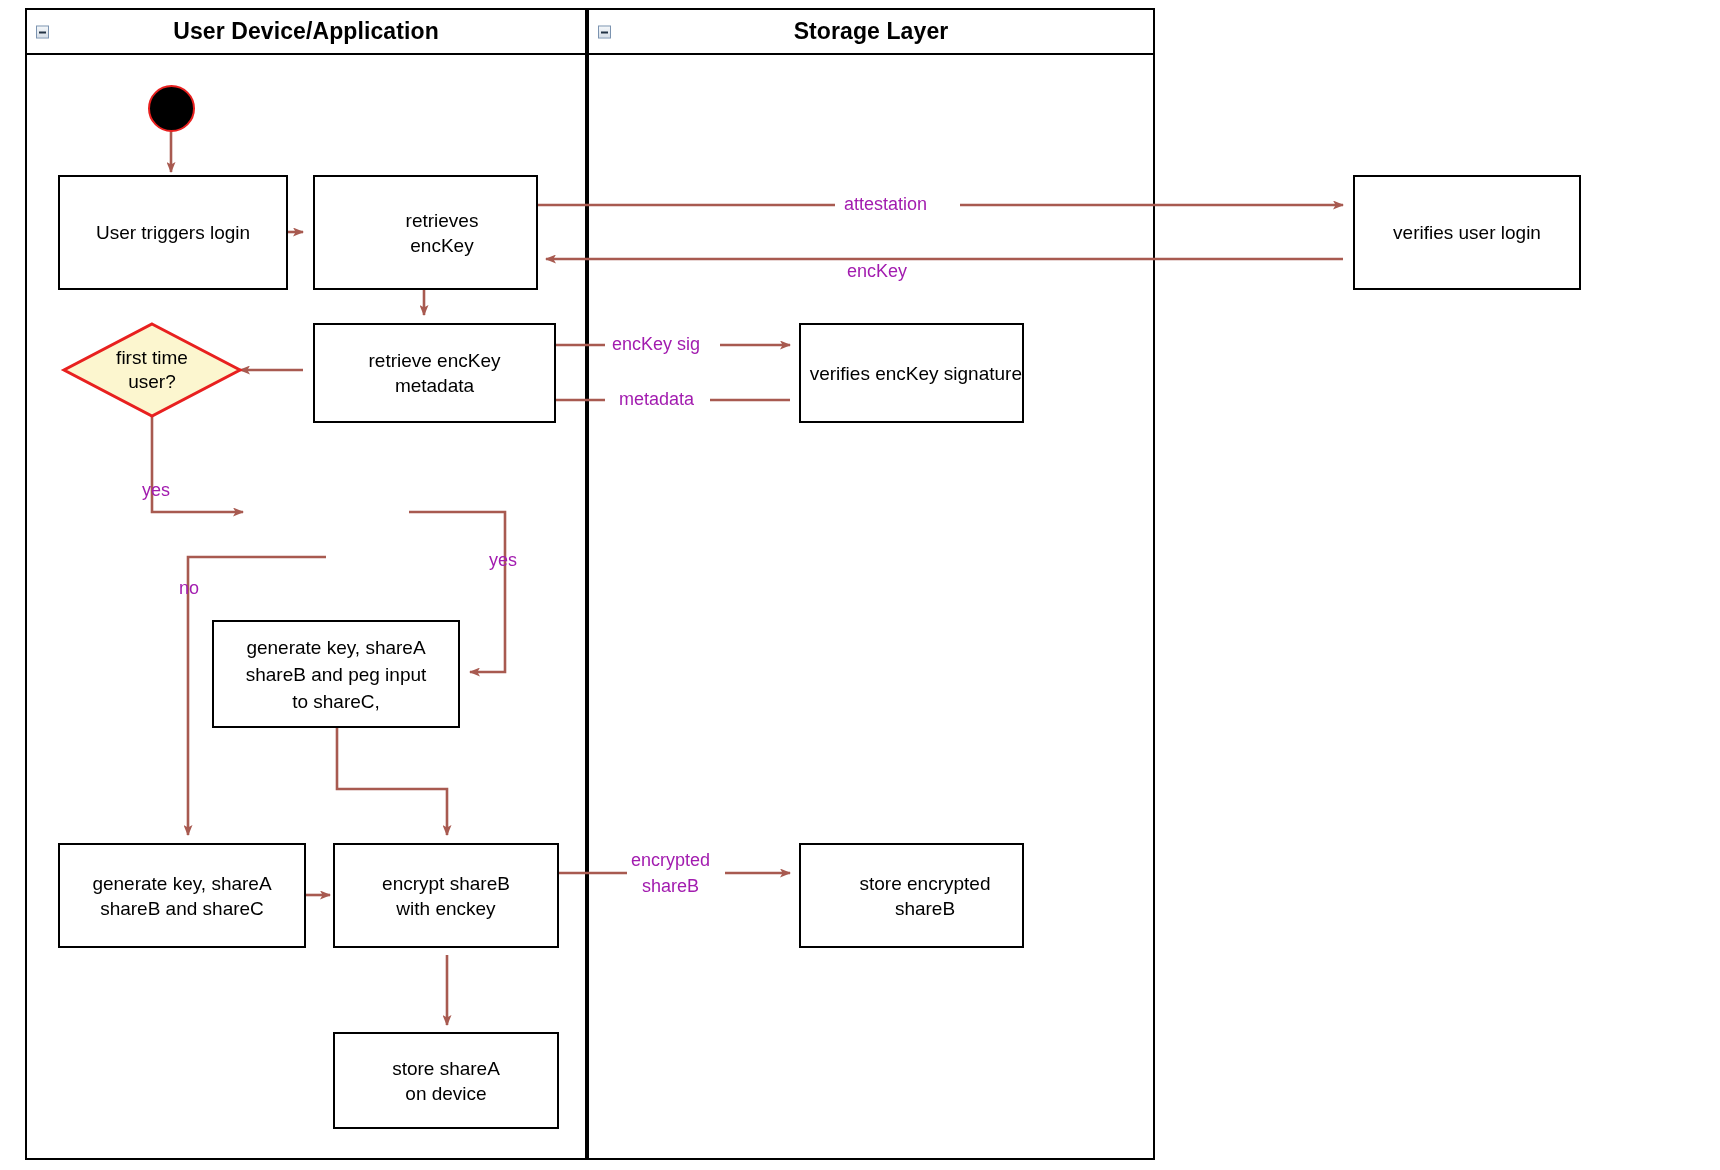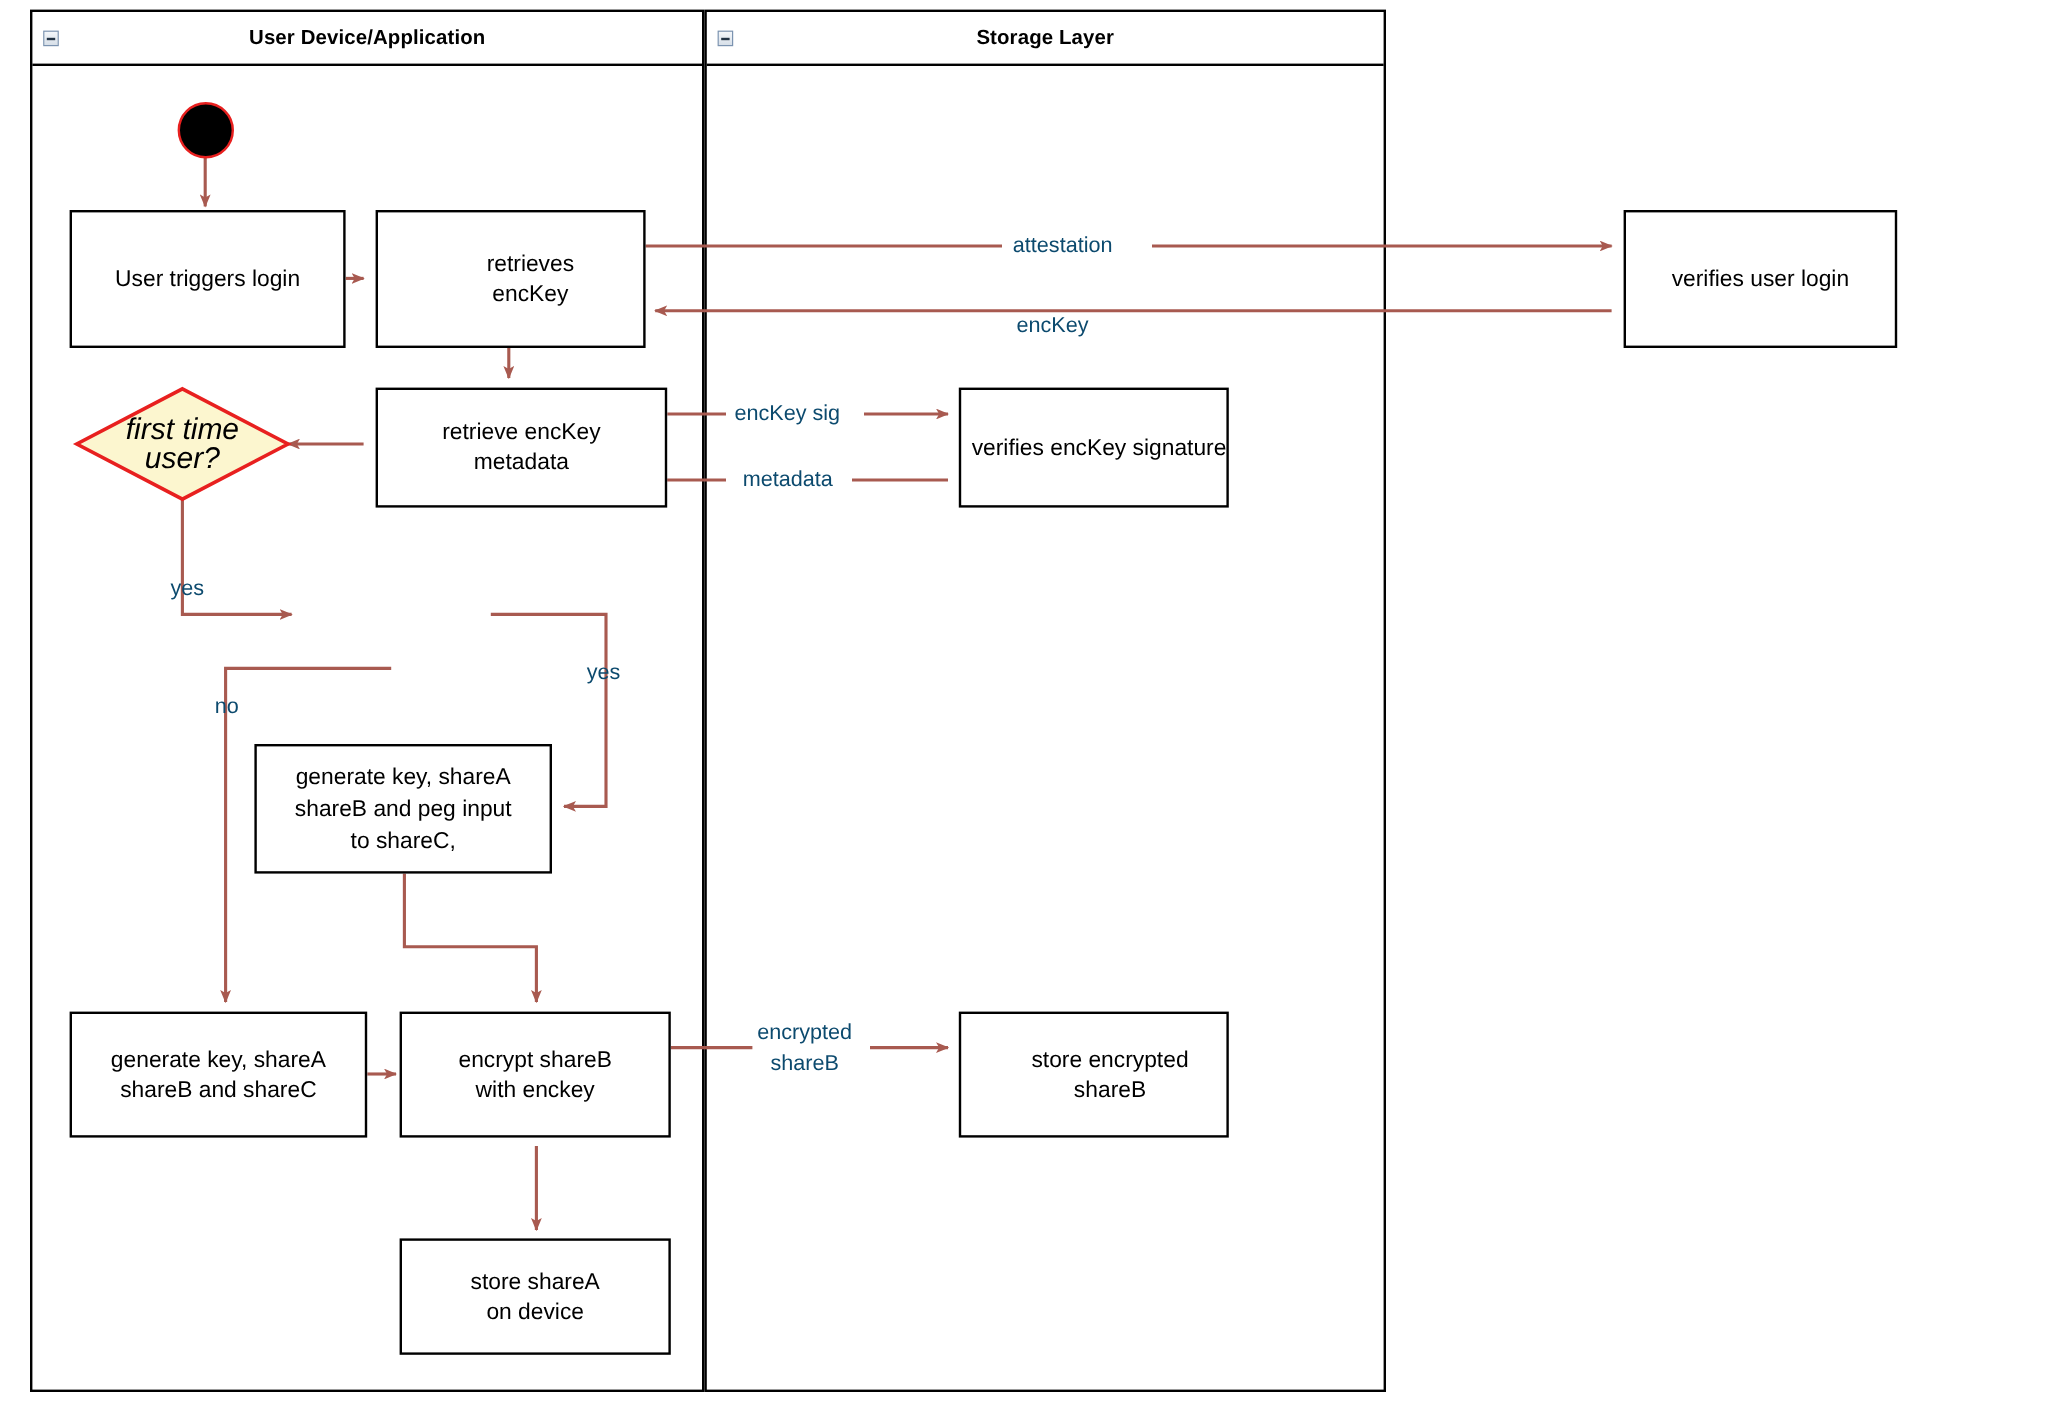--- a/index.html
+++ b/index.html
@@ -31,21 +31,21 @@
     top: 0;
     height: 45px;
     width: 100%;
     border-bottom: 2px solid #000000;
     box-sizing: border-box;
     display: flex;
     align-items: center;
     justify-content: center;
   }
   .lane-title {
-    font-size: 17px;
+    font-size: 23px;
     font-weight: bold;
     color: #000000;
     letter-spacing: 0.1px;
     text-align: center;
   }
   .collapse-icon {
     position: absolute;
     left: 9px;
     top: 50%;
     transform: translateY(-50%);
@@ -94,43 +94,42 @@
     overflow: visible;
   }
   .decision-text {
     position: absolute;
     left: 0; top: 0;
     width: 100%; height: 100%;
     display: flex;
     align-items: center;
     justify-content: center;
     text-align: center;
-    font-size: 25px;
+    font-size: 19px;
     line-height: 24px;
     white-space: pre-line;
     color: #000000;
     pointer-events: none;
-    font-style: italic;
   }
 
   .start-node {
     position: absolute;
     border-radius: 50%;
     background: #000000;
     border: 2px solid #e8201f;
     box-sizing: border-box;
     z-index: 6;
   }
 
   
   .edge-label {
     position: absolute;
     font-size: 18px;
     line-height: 21px;
-    color: #0c4a6e;
+    color: #a21caf;
     background: #ffffff;
     padding: 0 4px;
     white-space: pre-line;
     text-align: center;
     z-index: 7;
   }
   .edge-label.plain { background: transparent; }
 
   
   #edges {

